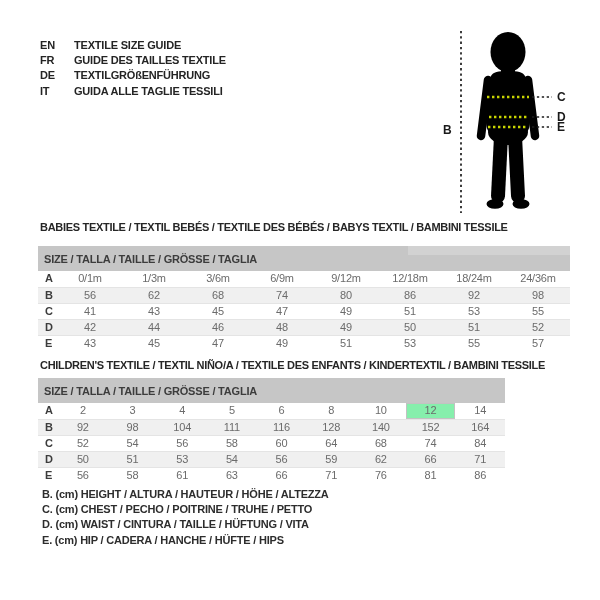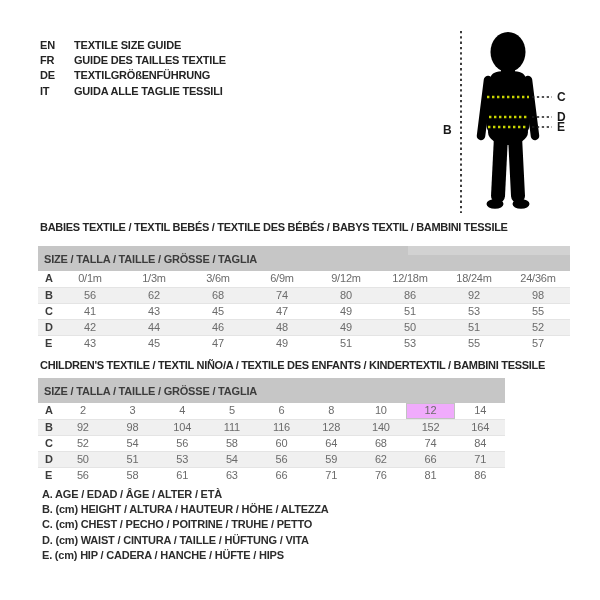--- a/index.html
+++ b/index.html
@@ -26,21 +26,21 @@
   #babies-table{left:38px;top:246px;width:532px;}
   #children-table{left:38px;top:378px;width:467px;}
   .size-bar{position:relative;height:25px;background:#c6c6c6;display:flex;align-items:center;
     padding-left:6px;font-size:11px;font-weight:700;color:#3c3c3c;letter-spacing:-0.2px;white-space:nowrap;}
   .bar-lighten{position:absolute;right:0;top:0;height:9px;width:162px;background:rgba(255,255,255,0.22);}
   .trow{display:flex;height:16px;align-items:stretch;font-size:11px;border-top:1px solid #e4e4e4;}
   .rows .trow:first-child{border-top:none;}
   .trow.stripe{background:#f0f0f0;}
   .cell-letter{flex:none;width:20px;padding-left:7px;font-weight:700;color:#3c3c3c;line-height:15px;}
   .cell-num{flex:1;text-align:center;color:#6b6b6b;letter-spacing:-0.2px;line-height:15px;}
-  .cell-num.hl{background:#f0abfc;outline:1px solid #c2c2c2;outline-offset:-1px;}
+  .cell-num.hl{background:#86efac;outline:1px solid #c2c2c2;outline-offset:-1px;}
 
   
   #legend-list{left:42px;top:488px;}
   .legend-item{height:15.2px;font-size:11px;font-weight:700;color:#2d2d2d;letter-spacing:-0.2px;white-space:nowrap;}
 
   
   #figure-box{left:438px;top:20px;width:152px;height:200px;}
   .measure-label{font-family:"Liberation Sans",sans-serif;font-size:12px;font-weight:600;fill:#1a1a1a;}
 </style>
 </head>
@@ -230,20 +230,19 @@
           <span class="cell-num">66</span>
           <span class="cell-num">71</span>
           <span class="cell-num">76</span>
           <span class="cell-num">81</span>
           <span class="cell-num">86</span>
         </div>
       </div>
   </div>
 
   <div id="legend-list" class="abs">
-      <div class="legend-item">A. AGE / EDAD / ÂGE / ALTER / ETÀ</div>
       <div class="legend-item">B. (cm) HEIGHT / ALTURA / HAUTEUR / HÖHE / ALTEZZA</div>
       <div class="legend-item">C. (cm) CHEST / PECHO / POITRINE / TRUHE / PETTO</div>
       <div class="legend-item">D. (cm) WAIST / CINTURA / TAILLE / HÜFTUNG / VITA</div>
       <div class="legend-item">E. (cm) HIP / CADERA / HANCHE / HÜFTE / HIPS</div>
     </div>
 
 </div>
 
 </body></html>

